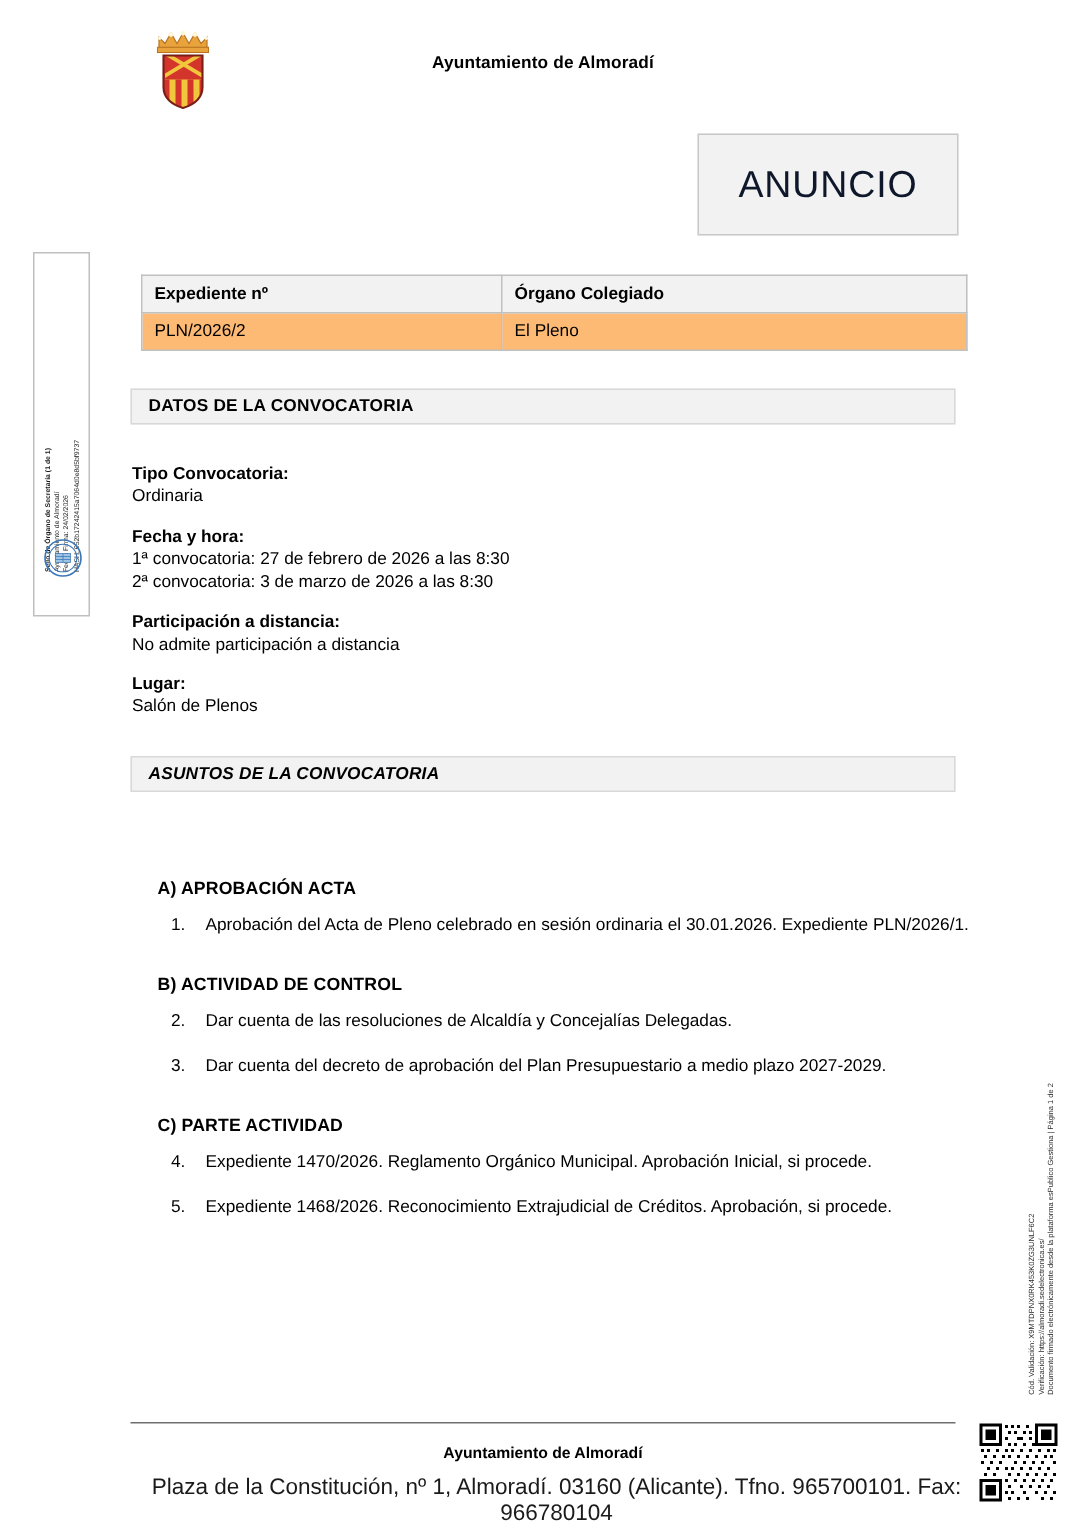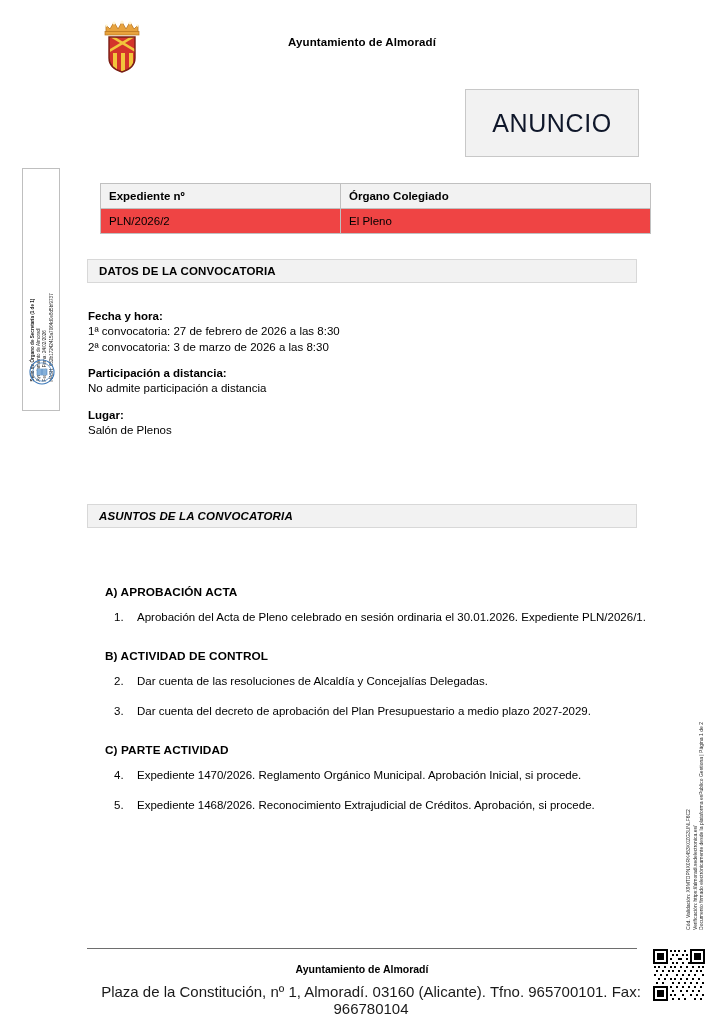--- a/index.html
+++ b/index.html
@@ -71,42 +71,42 @@
   .content {
     position: absolute;
     left: 87px;
     top: 0;
     width: 550px;
   }
 
   
   .data-table {
     position: absolute;
-    left: 13px;
+    left: 7px;
     top: 183px;
     width: 550px;
     border-collapse: collapse;
     table-layout: fixed;
     padding-left: 36px;
   }
   .data-table th,
   .data-table td {
     border: 1px solid #c0c0c0;
     padding: 6px 8px;
     font-size: 11.5px;
     text-align: left;
     height: 16px;
     box-sizing: border-box;
   }
   .data-table th {
     background: #f2f2f2;
     font-weight: bold;
   }
   .data-table td {
-    background: #ef4444;
+    background: #fdba74;
     font-weight: normal;
   }
   .col-a { width: 240px; }
   .col-b { width: 310px; }
 
   
   .section-bar {
     position: absolute;
     left: 0;
     width: 550px;
@@ -328,20 +328,24 @@
           <td class="col-a">PLN/2026/2</td>
           <td class="col-b">El Pleno</td>
         </tr>
       </tbody>
     </table>
 
     <div class="section-bar" id="bar-datos">DATOS DE LA CONVOCATORIA</div>
 
     <div class="fields">
 
+      <div class="field">
+        <div class="field-label">Tipo Convocatoria:</div>
+        <div class="field-value">Ordinaria</div>
+      </div>
 
       <div class="field">
         <div class="field-label">Fecha y hora:</div>
         <div class="field-value">1ª convocatoria: 27 de febrero de 2026 a las 8:30</div>
         <div class="field-value">2ª convocatoria: 3 de marzo de 2026 a las 8:30</div>
       </div>
 
       <div class="field">
         <div class="field-label">Participación a distancia:</div>
         <div class="field-value">No admite participación a distancia</div>

